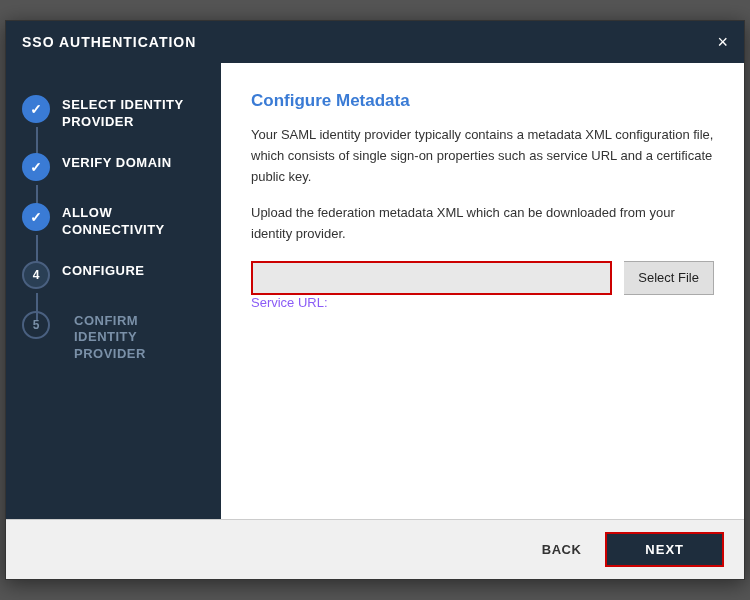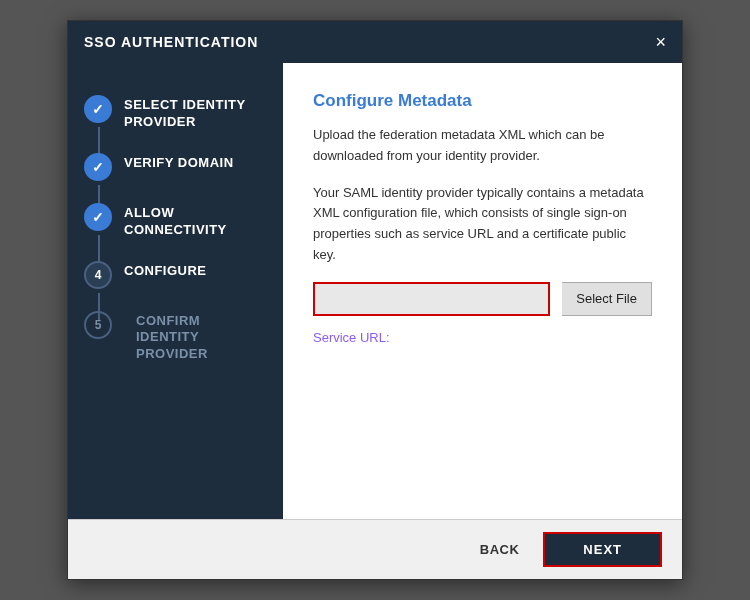--- a/index.html
+++ b/index.html
@@ -6,21 +6,21 @@
     body {
       background: #555;
       display: flex;
       align-items: center;
       justify-content: center;
       width: 750px;
       height: 600px;
       font-family: Arial, sans-serif;
     }
     .modal {
-      width: 616px;
+      width: 740px;
       height: 560px;
       display: flex;
       flex-direction: column;
       border: 1px solid #333;
       background: #fff;
       box-shadow: 0 4px 20px rgba(0,0,0,0.5);
     }
     .modal-header {
       background: #1e2d3d;
       color: #fff;
@@ -131,21 +131,20 @@
     }
     .content-desc {
       color: #333;
       font-size: 13px;
       line-height: 1.6;
       margin-bottom: 16px;
     }
     .file-upload-row {
       display: flex;
       gap: 12px;
-      margin-bottom: 14px;
       align-items: center;
     }
     .file-input {
       flex: 1;
       height: 34px;
       border: 2px solid #cc0000;
       background: #e8e8e8;
       outline: none;
       padding: 0 8px;
       font-size: 13px;
@@ -245,22 +244,22 @@
         <div class="step-circle inactive">
           <span>5</span>
         </div>
         <span class="step-label inactive">CONFIRM IDENTITY<br>PROVIDER</span>
       </div>
 
     </div>
 
     <div class="content">
       <div class="content-title">Configure Metadata</div>
+      <div class="content-desc">Your SAML identity provider typically contains a metadata XML configuration file, which consists of single sign-on properties such as service URL and a certificate public key.</div>
       <div class="content-desc">Upload the federation metadata XML which can be downloaded from your identity provider.</div>
-      <div class="content-desc">Your SAML identity provider typically contains a metadata XML configuration file, which consists of single sign-on properties such as service URL and a certificate public key.</div>
 
       <div class="file-upload-row">
         <input class="file-input" type="text" style="">
         <button class="select-file-btn">Select File</button>
       </div>
 
       <div class="service-url-label">Service URL:</div>
 
       <div class="content-spacer"></div>
     </div>

